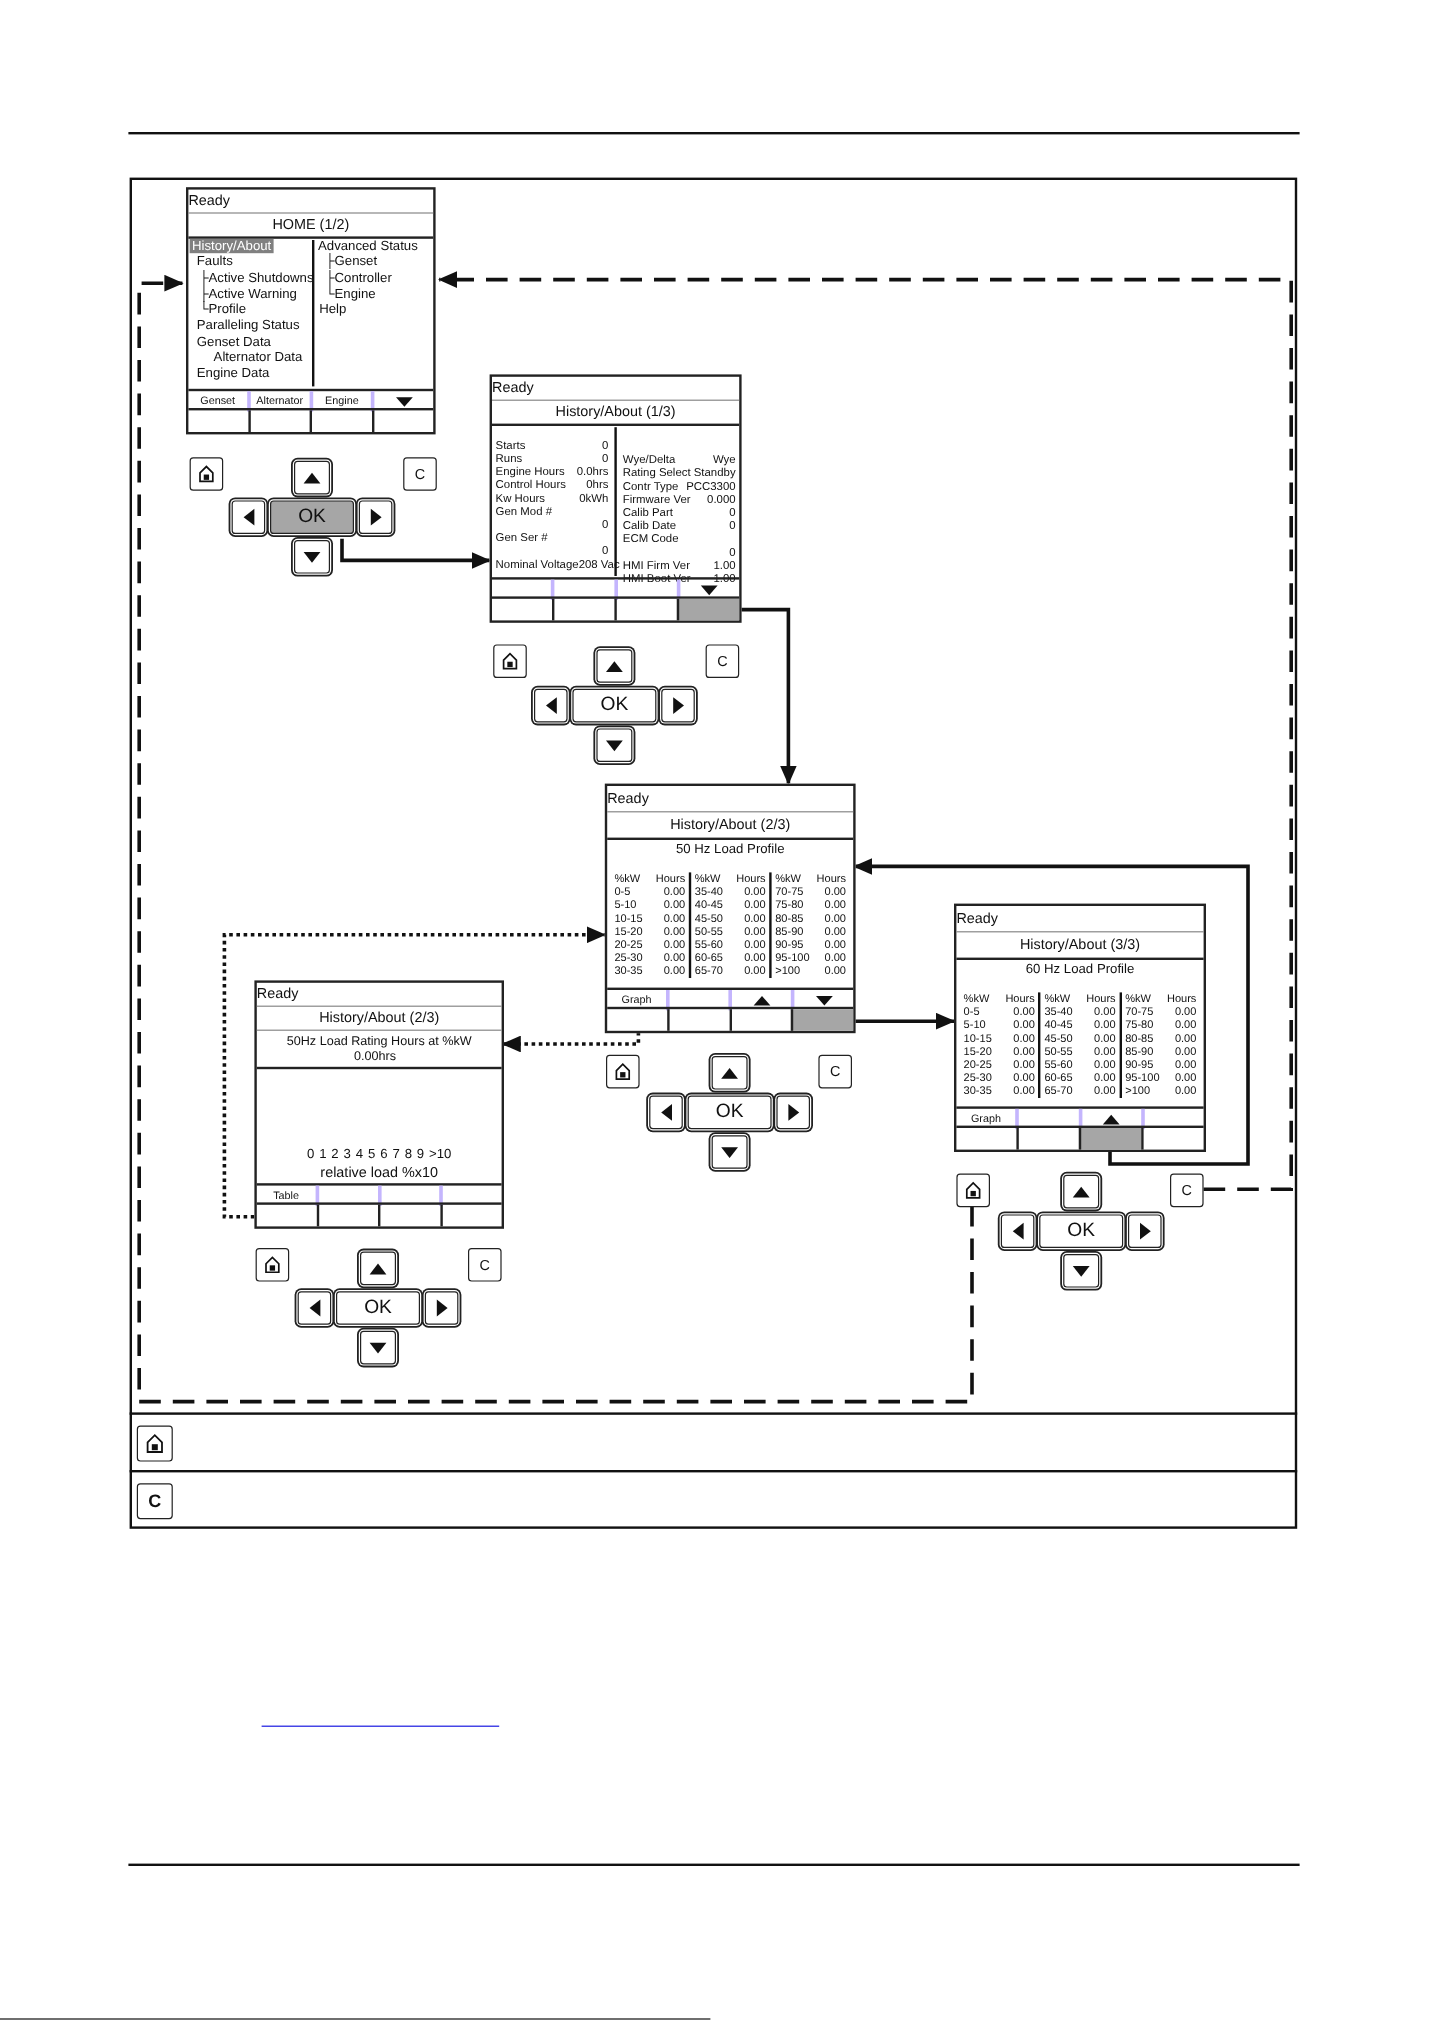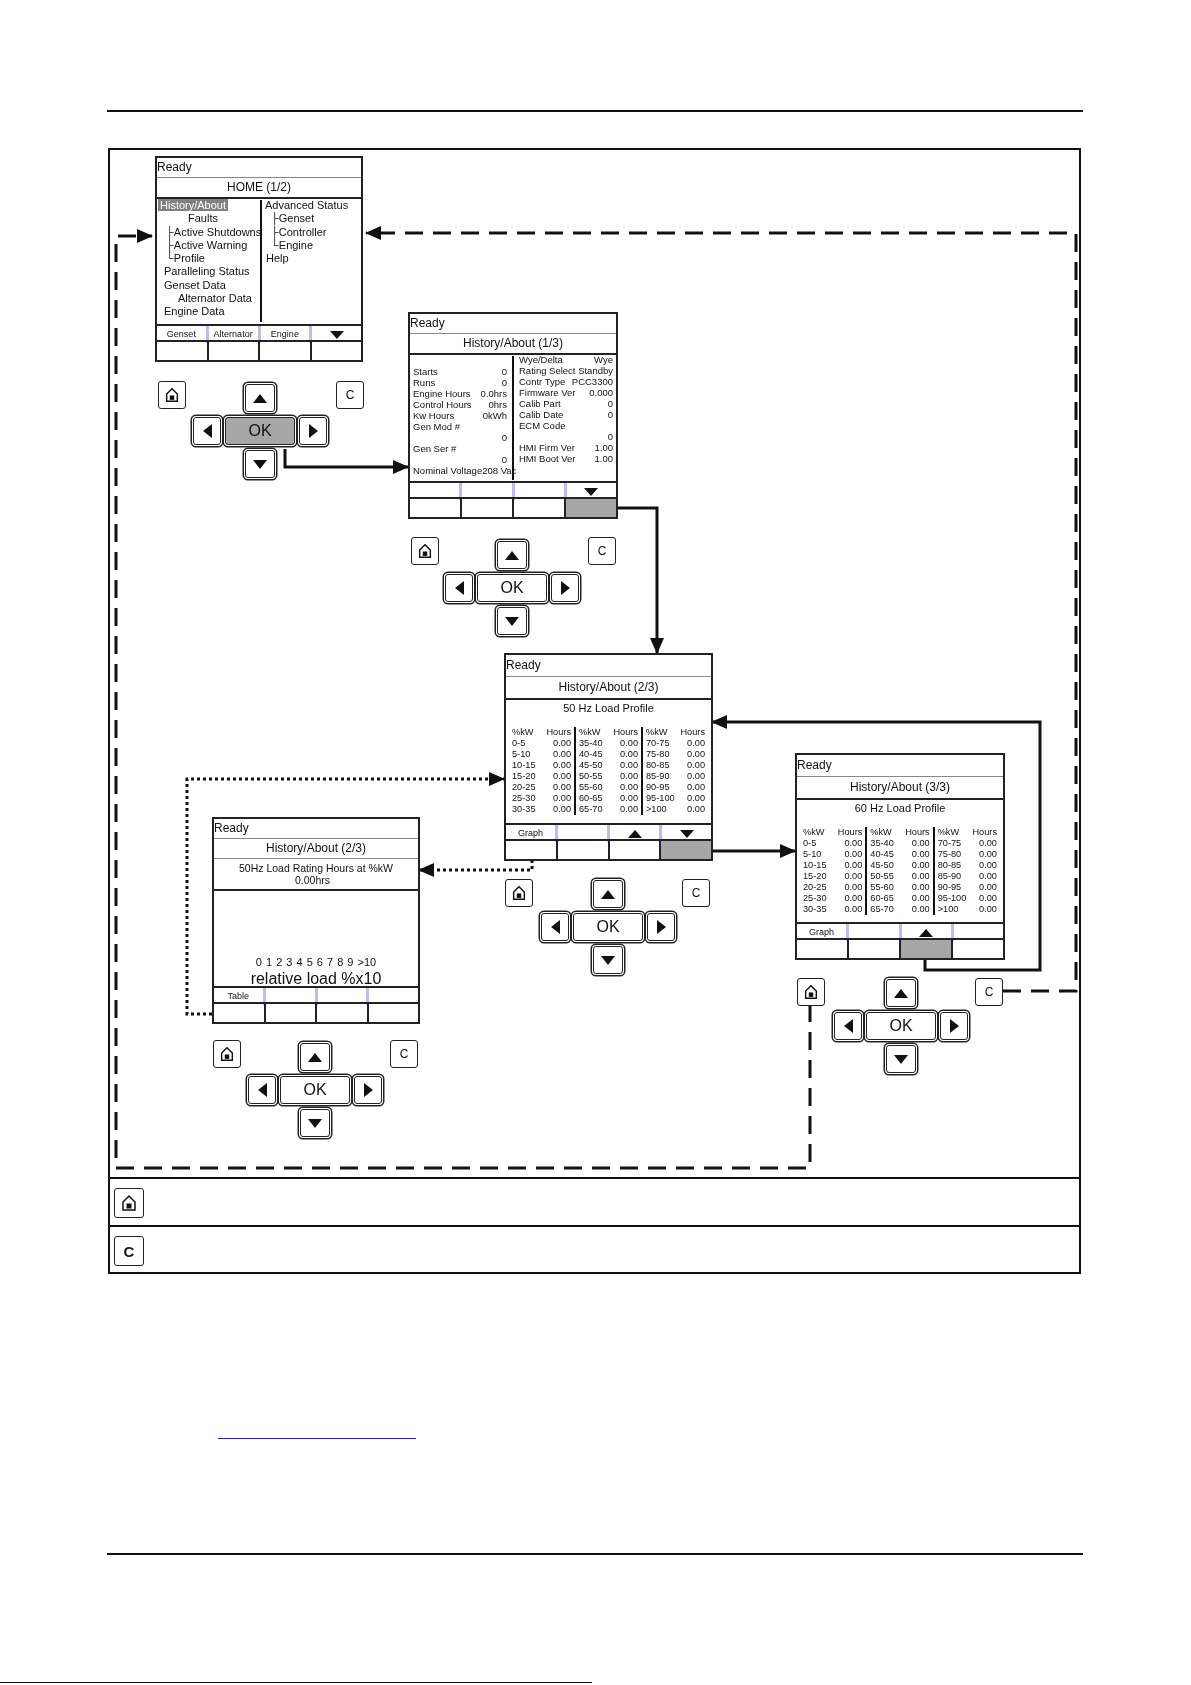--- a/index.html
+++ b/index.html
@@ -86,21 +86,21 @@
   <path d="M532 860 L532 870 L419 870" fill="none" stroke="#111" stroke-width="3" stroke-dasharray="3,3" marker-end="url(#arrL)"></path>
 
   <path d="M212 1014 L187 1014 L187 779 L504 779" fill="none" stroke="#111" stroke-width="3" stroke-dasharray="3,3" marker-end="url(#arrL)"></path>
 </svg>
 
 <div class="screen" style="left:155px;top:156px;width:208px;height:206px;">
   <div class="scr-status">Ready</div>
   <div class="scr-title">HOME (1/2)</div>
   <div class="menu-col" id="home-left" style="left:1px;top:41px;">
       <div style="padding-left: 0px; white-space: nowrap;"><span class="hl">History/About</span></div>
-      <div style="padding-left: 6px; white-space: nowrap; margin-left: 24px;"><span>Faults</span></div>
+      <div style="padding-left: 6px; white-space: nowrap;"><span>Faults</span></div>
       <div style="padding-left: 8px; white-space: nowrap;"><span>├</span><span>Active Shutdowns</span></div>
       <div style="padding-left: 8px; white-space: nowrap;"><span>├</span><span>Active Warning</span></div>
       <div style="padding-left: 8px; white-space: nowrap;"><span>└</span><span>Profile</span></div>
       <div style="padding-left: 6px; white-space: nowrap;"><span>Paralleling Status</span></div>
       <div style="padding-left: 6px; white-space: nowrap;"><span>Genset Data</span></div>
       <div style="padding-left: 20px; white-space: nowrap;"><span>Alternator Data</span></div>
       <div style="padding-left: 6px; white-space: nowrap;"><span>Engine Data</span></div>
     </div>
   <div class="vsep" style="left:103px;top:42px;height:122px;"></div>
   <div class="menu-col" id="home-right" style="left:108px;top:41px;">
@@ -163,21 +163,21 @@
       <div class="row">
         <span></span>
         <span>0</span>
       </div>
       <div class="row">
         <span>Nominal Voltage</span>
         <span>208 Vac</span>
       </div>
     </div>
   <div class="vsep" style="left:102px;top:42px;height:124px;"></div>
-  <div class="kv" id="about-right" style="left:109px;top:40px;width:94px;">
+  <div class="kv" id="about-right" style="left:109px;top:64px;width:94px;">
       <div class="row">
         <span>Wye/Delta</span>
         <span>Wye</span>
       </div>
       <div class="row">
         <span>Rating Select</span>
         <span>Standby</span>
       </div>
       <div class="row">
         <span>Contr Type</span>
@@ -471,21 +471,21 @@
 </div>
 
 <div class="screen" style="left:212px;top:817px;width:208px;height:207px;">
   <div class="scr-status">Ready</div>
   <div class="scr-title" style="border-bottom:1px solid #888;">History/About (2/3)</div>
   <div style="position:absolute;left:0;right:0;top:40px;height:30px;border-bottom:2px solid #222;font-size:10.5px;">
     <div style="text-align:center;margin-top:3px;">50Hz Load Rating Hours at %kW</div>
     <div style="text-align:center;padding-right:7px;">0.00hrs</div>
   </div>
   <div style="position:absolute;left:0;right:0;top:137px;text-align:center;font-size:11px;word-spacing:1px;">0 1 2 3 4 5 6 7 8 9 &gt;10</div>
-  <div style="position:absolute;left:0;right:0;top:151px;text-align:center;font-size:16px;">relative load %x10</div>
+  <div style="position:absolute;left:0;right:0;top:151px;text-align:center;font-size:12px;">relative load %x10</div>
   <div class="softkeys" style="top:167px;">
     <div class="sk">Table</div>
     <div class="sk"></div>
     <div class="sk"></div>
     <div class="sk"></div>
   </div>
   <div class="hw-keys">
     <div class="hk"></div>
       <div class="hk"></div>
       <div class="hk"></div>

